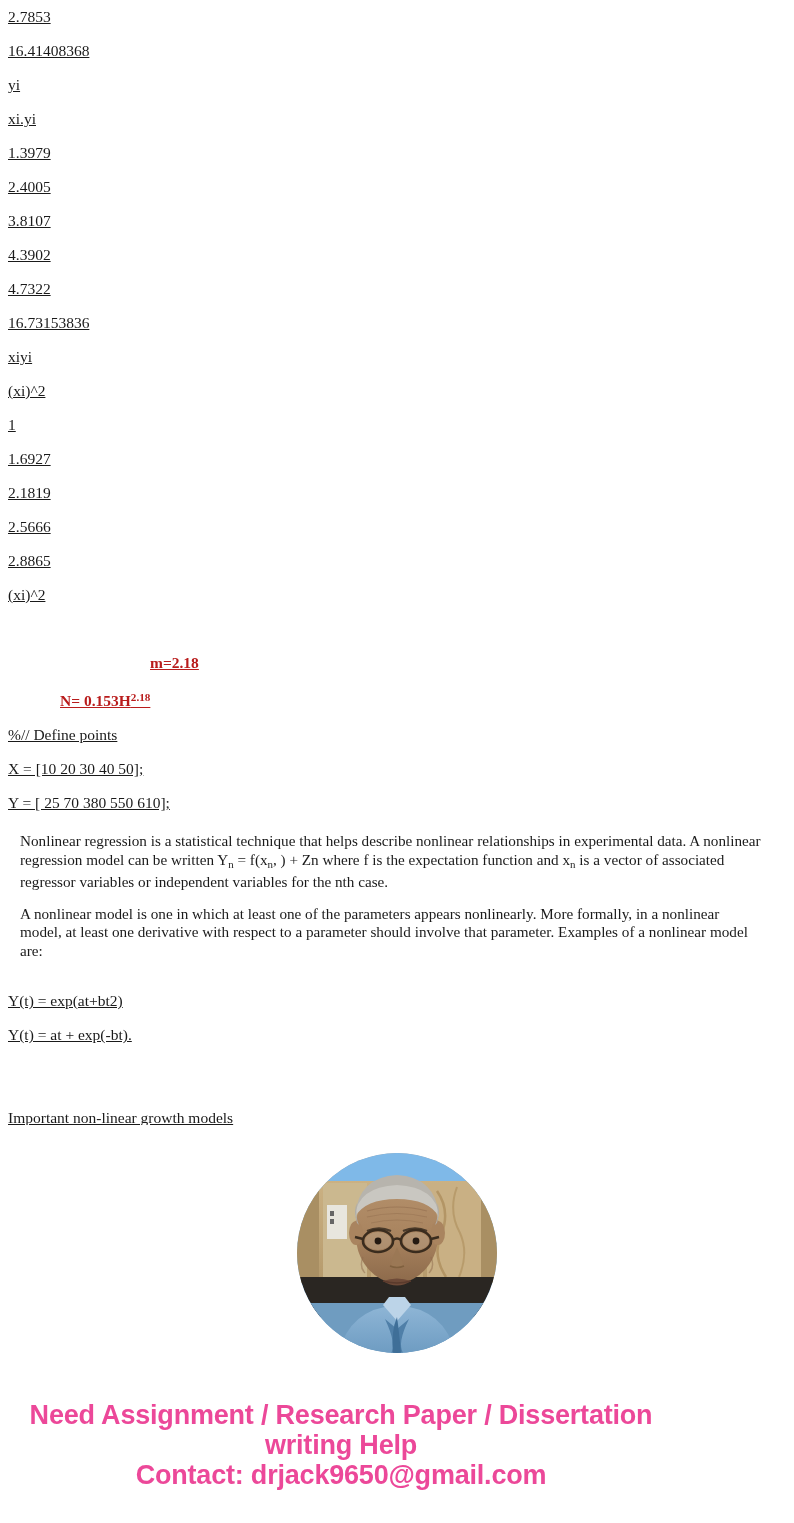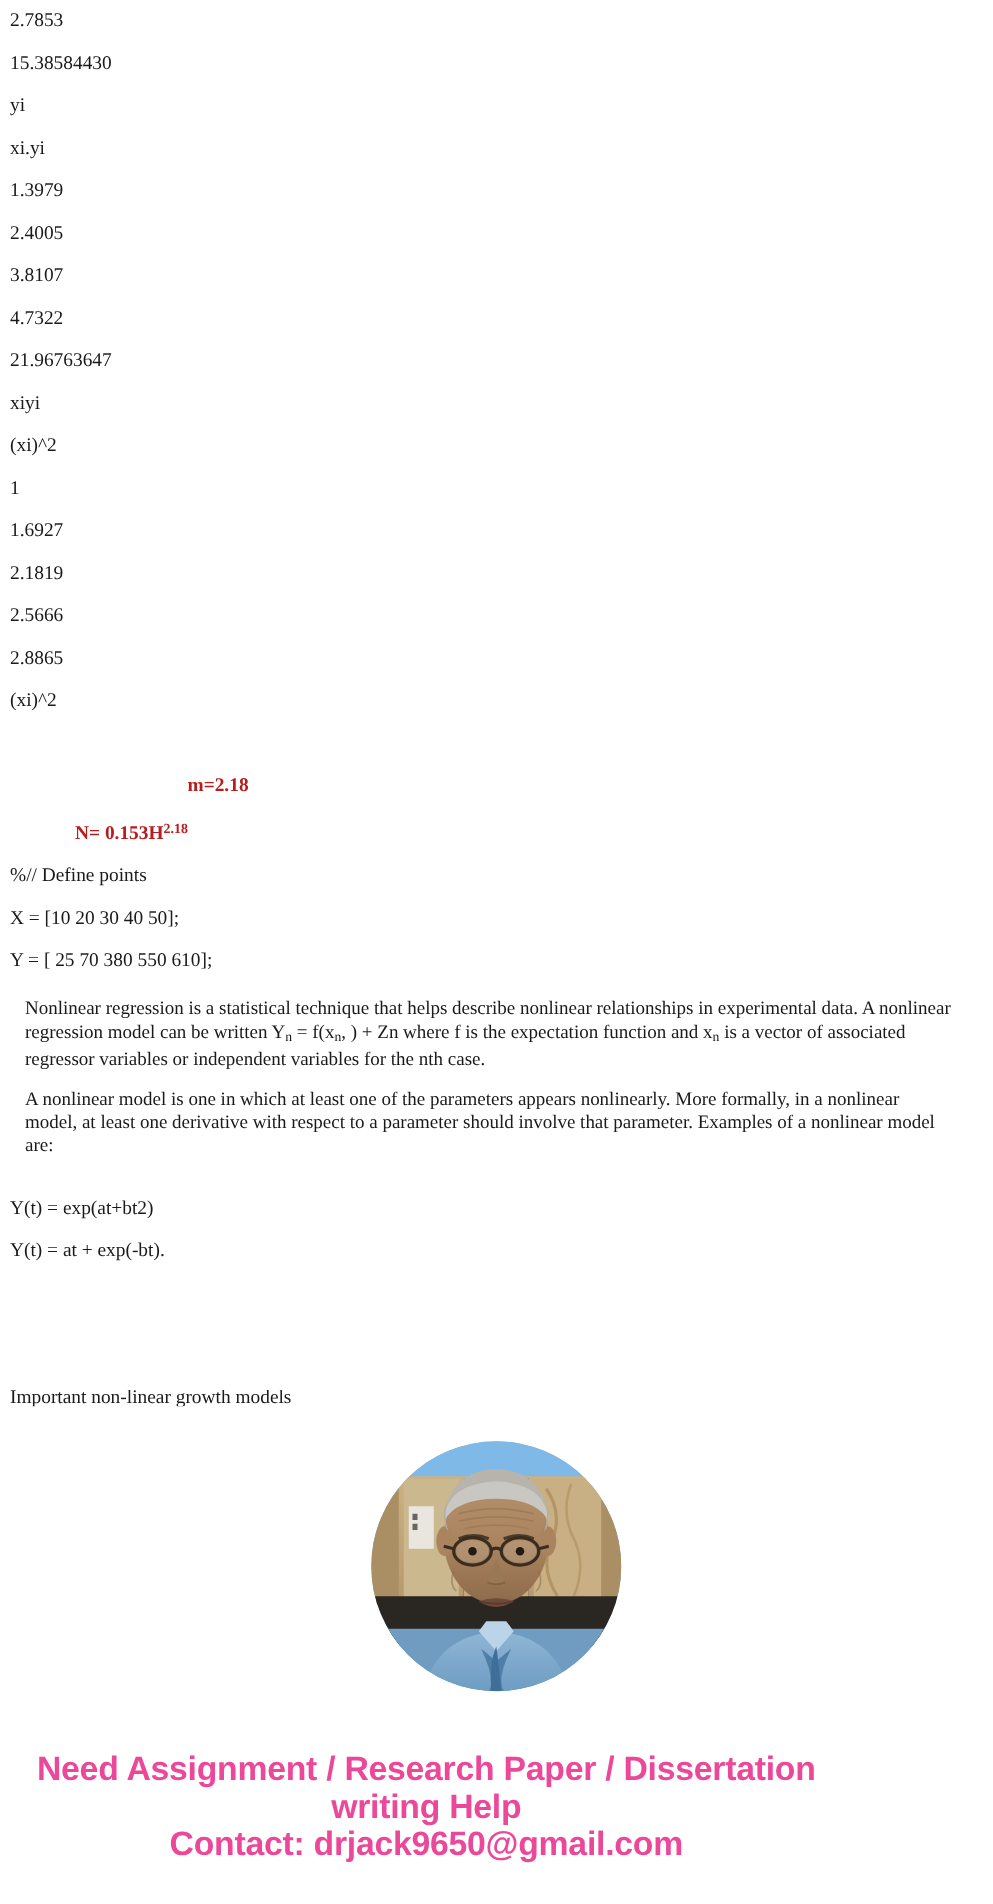--- a/index.html
+++ b/index.html
@@ -24,20 +24,21 @@
     width: 794px;
     padding: 0;
   }
 
   .line {
     font-size: 15.5px;
     line-height: 34px;
     padding-left: 8px;
     white-space: pre;
     color: #1a1a1a;
+    text-decoration: underline;
   }
 
   .line-centered {
     font-size: 15.5px;
     line-height: 34px;
     font-weight: bold;
     color: #b91c1c;
     text-align: left;
   }
 
@@ -122,28 +123,29 @@
   }
   .footer .l2 { display: block; }
   .footer .l3 { display: block; }
 </style>
 </head>
 <body>
 
 <div class="doc">
 
   <div class="line">2.7853</div>
-  <div class="line">15.38584430</div>
+  <div class="line">16.41408368</div>
   <div class="line">yi</div>
   <div class="line">xi.yi</div>
   <div class="line">1.3979</div>
   <div class="line">2.4005</div>
   <div class="line">3.8107</div>
+  <div class="line">4.3902</div>
   <div class="line">4.7322</div>
-  <div class="line">21.96763647</div>
+  <div class="line">16.73153836</div>
   <div class="line">xiyi</div>
   <div class="line">(xi)^2</div>
   <div class="line">1</div>
   <div class="line">1.6927</div>
   <div class="line">2.1819</div>
   <div class="line">2.5666</div>
   <div class="line">2.8865</div>
   <div class="line">(xi)^2</div>
 
   <div class="spacer-block"></div>

